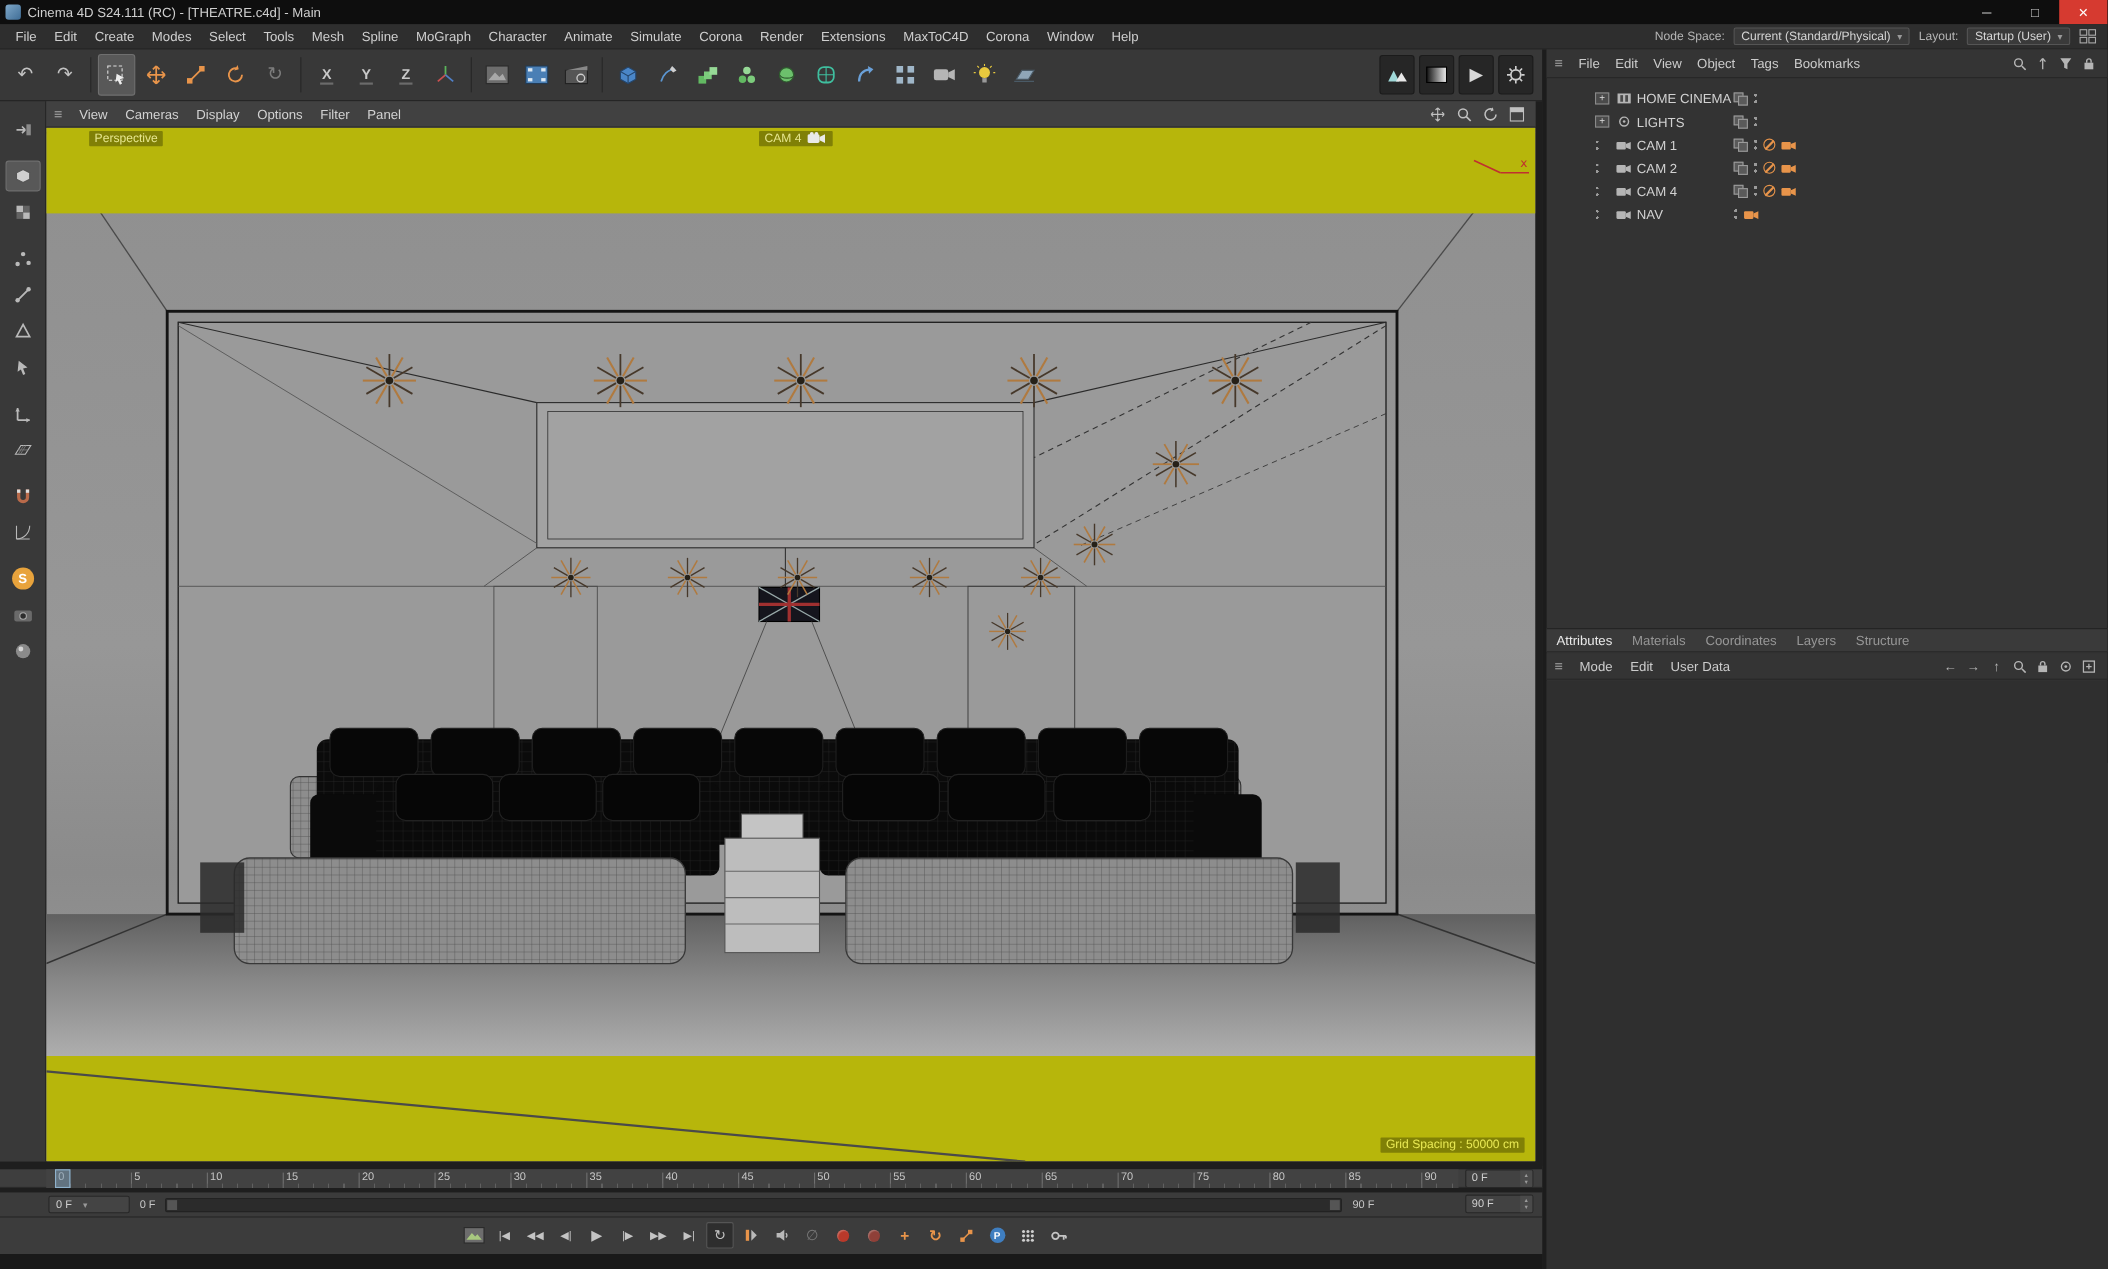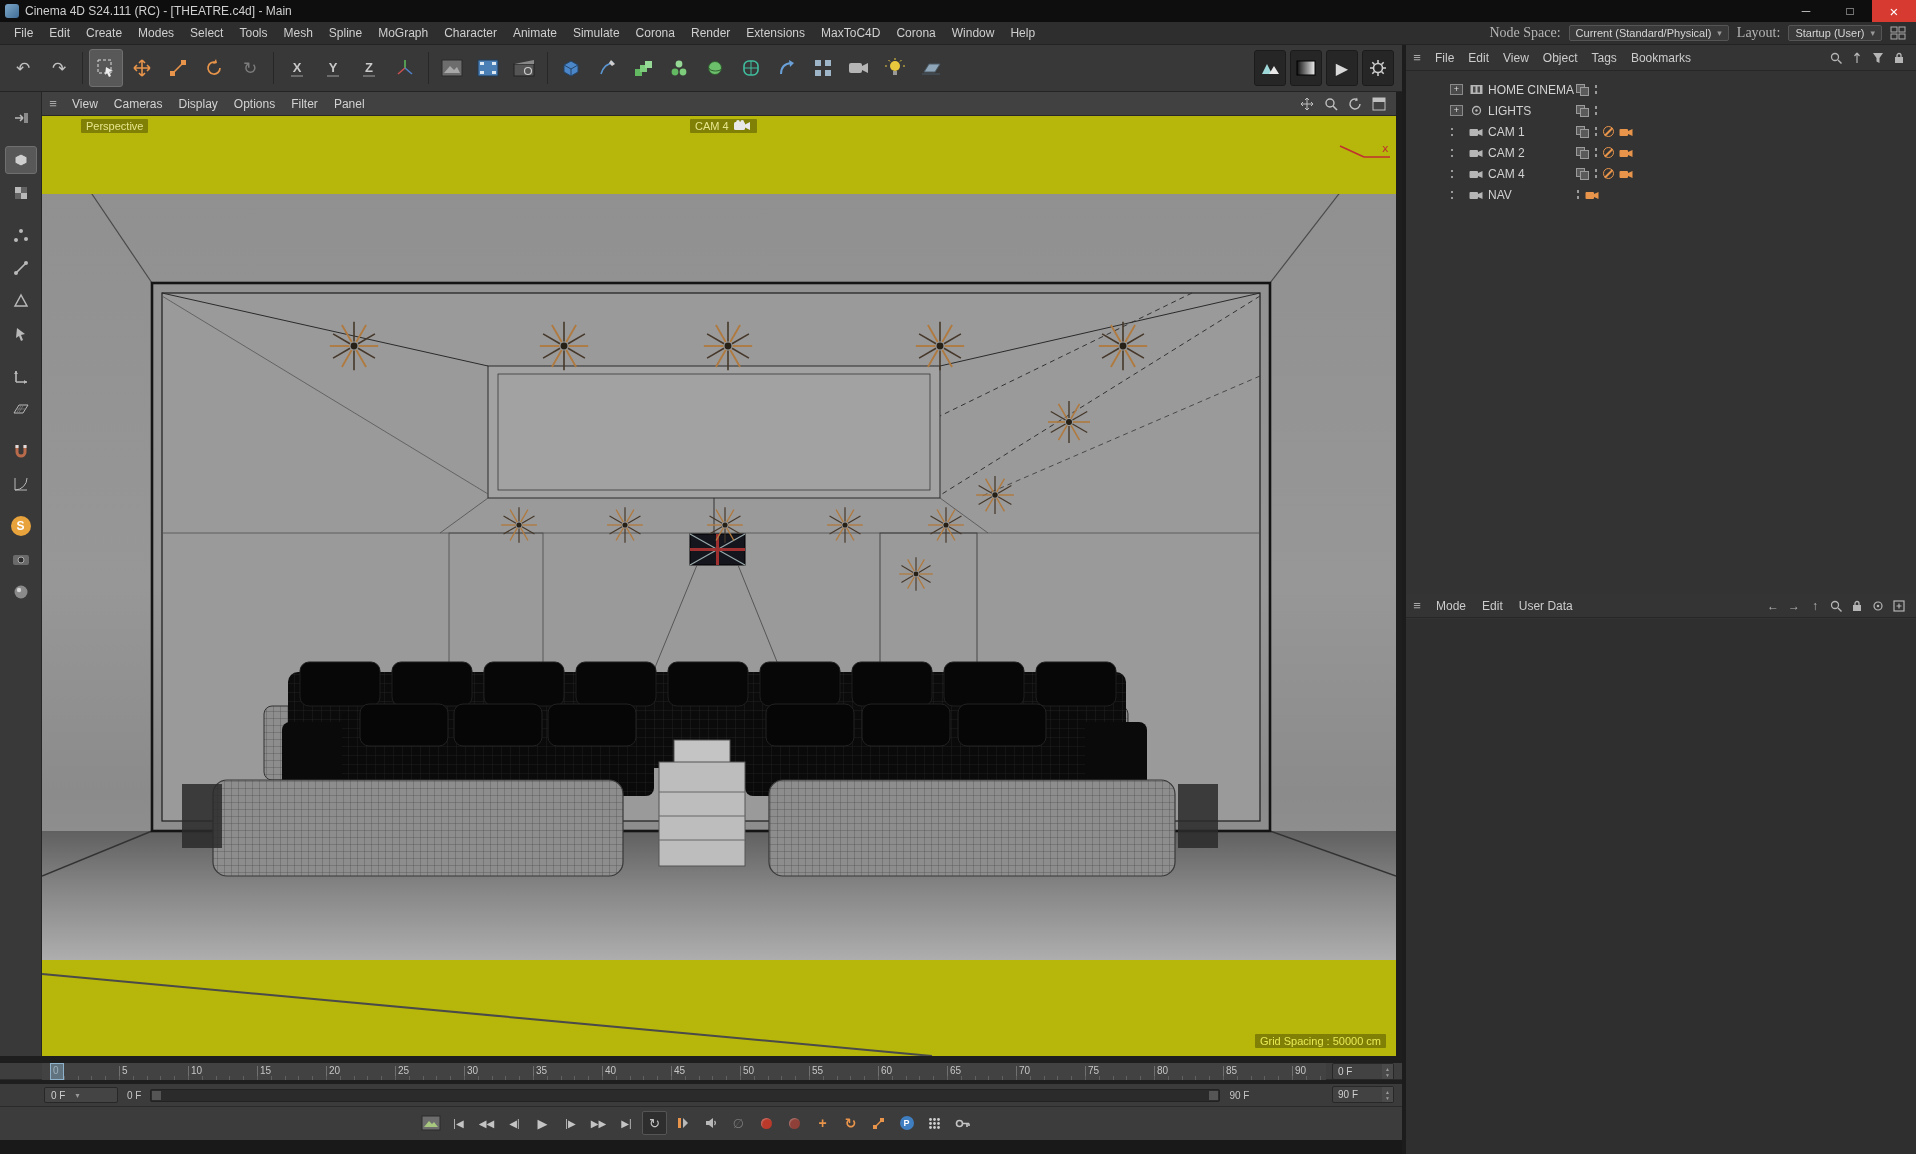--- a/index.html
+++ b/index.html
@@ -10,21 +10,21 @@
   .app-ico{width:14px;height:14px;border-radius:3px;margin:0 6px 0 5px;background:linear-gradient(135deg,#7fa8c9,#3f6d96);}
   #win-controls{margin-left:auto;display:flex;height:22px;}
   .winbtn{width:44px;height:22px;display:flex;align-items:center;justify-content:center;color:#cfcfcf;font-size:12px;cursor:default;}
   .winbtn.close{background:#d63a30;color:#fff;font-size:15px;}
 
   
   #menubar{position:absolute;left:0;top:22px;width:1916px;height:23px;background:#2e2e2e;border-bottom:1px solid #232323;display:flex;align-items:center;font-size:12px;color:#cfcfcf;}
   #main-menus{display:flex;padding-left:6px;}
   .menu-item{padding:0 8px;line-height:23px;white-space:nowrap;}
   #menubar-right{margin-left:auto;display:flex;align-items:center;gap:8px;padding-right:10px;}
-  .mb-label{color:#b5b5b5;font-size:14px;white-space:nowrap;font-family:Liberation Serif, serif;}
+  .mb-label{color:#b5b5b5;font-size:11px;white-space:nowrap;}
   .mb-select{display:flex;align-items:center;gap:6px;background:#3a3a3a;border:1px solid #555;border-radius:2px;padding:1px 6px;font-size:11px;color:#d5d5d5;white-space:nowrap;}
   .mb-select .dd{color:#999;font-size:9px;}
   .mb-grid{width:16px;height:14px;display:inline-block;}
 
   
   #toolbar{position:absolute;left:0;top:45px;width:1402px;height:47px;background:#383838;border-bottom:1px solid #242424;display:flex;align-items:center;padding-left:6px;gap:2px;}
   .ibtn{width:34px;height:38px;border-radius:3px;display:flex;align-items:center;justify-content:center;color:#c2c2c2;font-size:17px;flex:0 0 auto;}
   .ibtn.active{background:#585858;border:1px solid #6f6f6f;}
   .ibtn.dim{color:#7c7c7c;}
   .tb-sep{width:1px;height:32px;background:#272727;margin:0 4px;flex:0 0 auto;}
@@ -784,20 +784,27 @@
       <span class="octrl">
           <span class="dots2"></span>
         <svg width="14" height="10">
             <rect x="0.5" y="2" width="8.5" height="7" rx="1" fill="#e8944a"></rect>
             <path d="M9 4 L13.5 2 L13.5 9 L9 7 Z" fill="#e8944a"></path>
           </svg>
         </span>
     </div>
   </div>
 
+  <div id="attr-tabs">
+    <span class="tab active">Attributes</span>
+    <span class="tab">Materials</span>
+    <span class="tab">Coordinates</span>
+    <span class="tab">Layers</span>
+    <span class="tab">Structure</span>
+  </div>
   <div id="attr-menu">
     <span class="vp-burger">≡</span>
     <span class="menu-item">Mode</span>
     <span class="menu-item">Edit</span>
     <span class="menu-item">User Data</span>
     <div class="panel-right-icons">
       <span class="mini-ic">←</span>
       <span class="mini-ic">→</span>
       <span class="mini-ic">↑</span>
       <span class="mini-ic">

